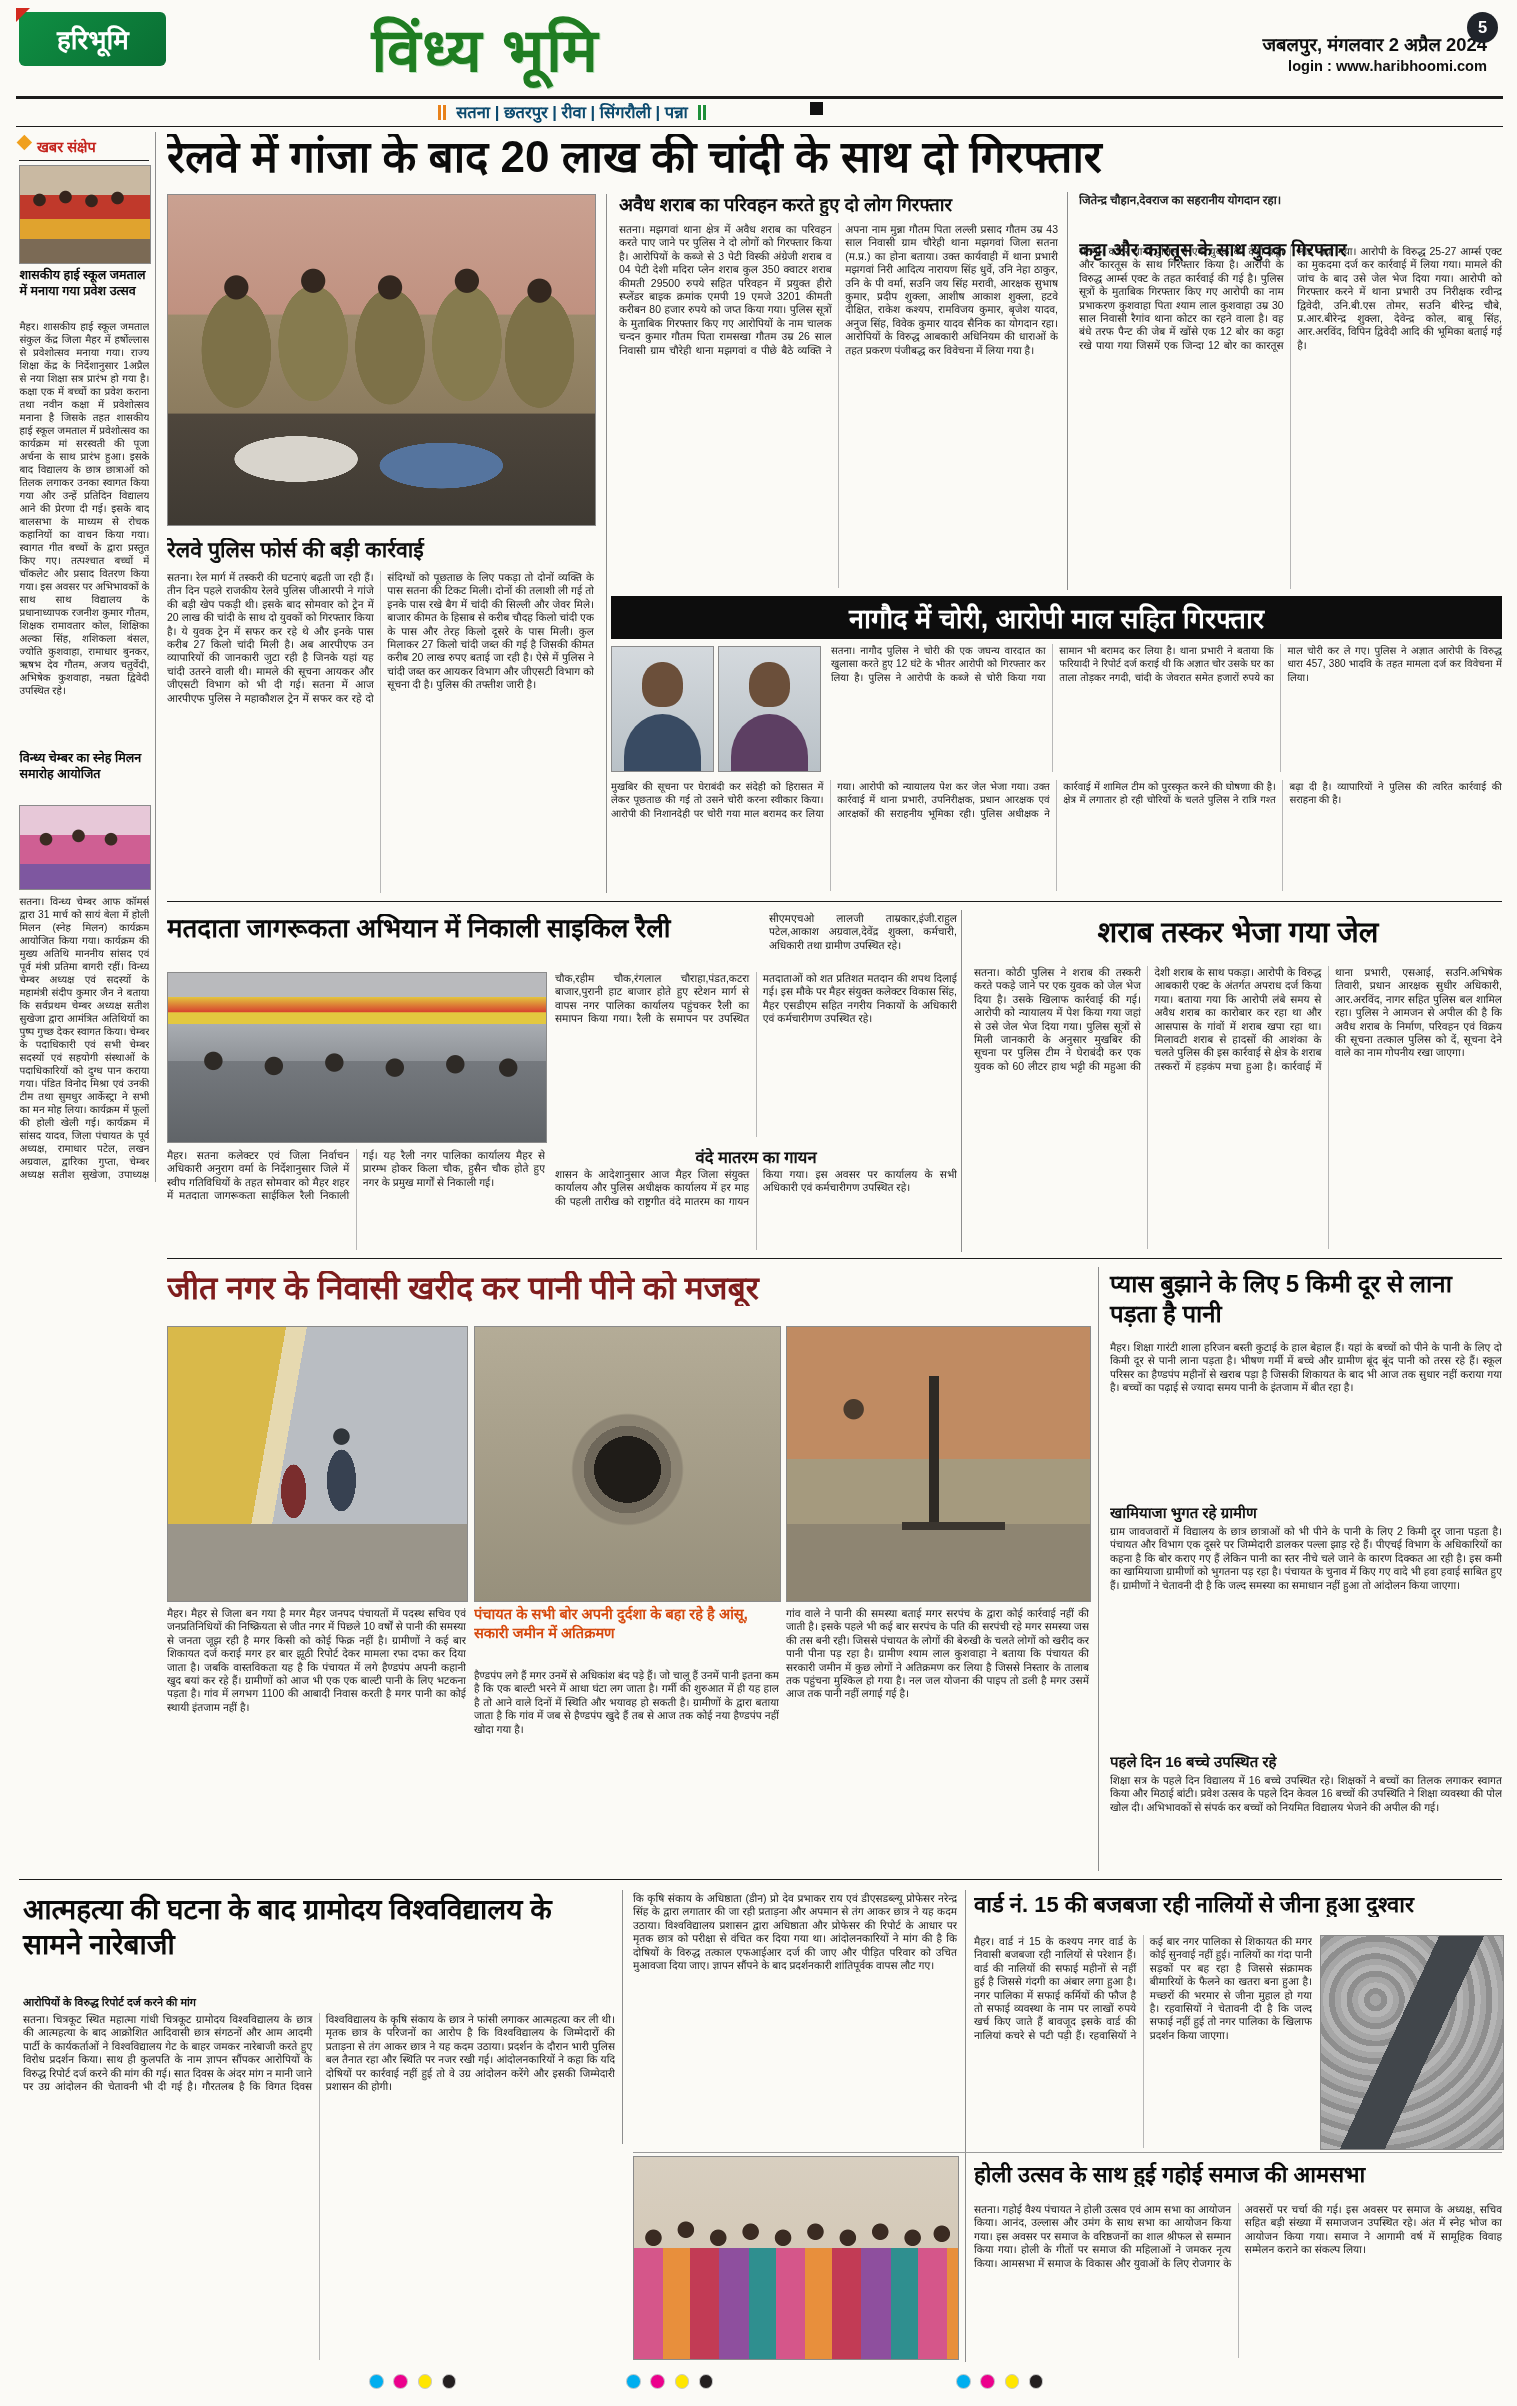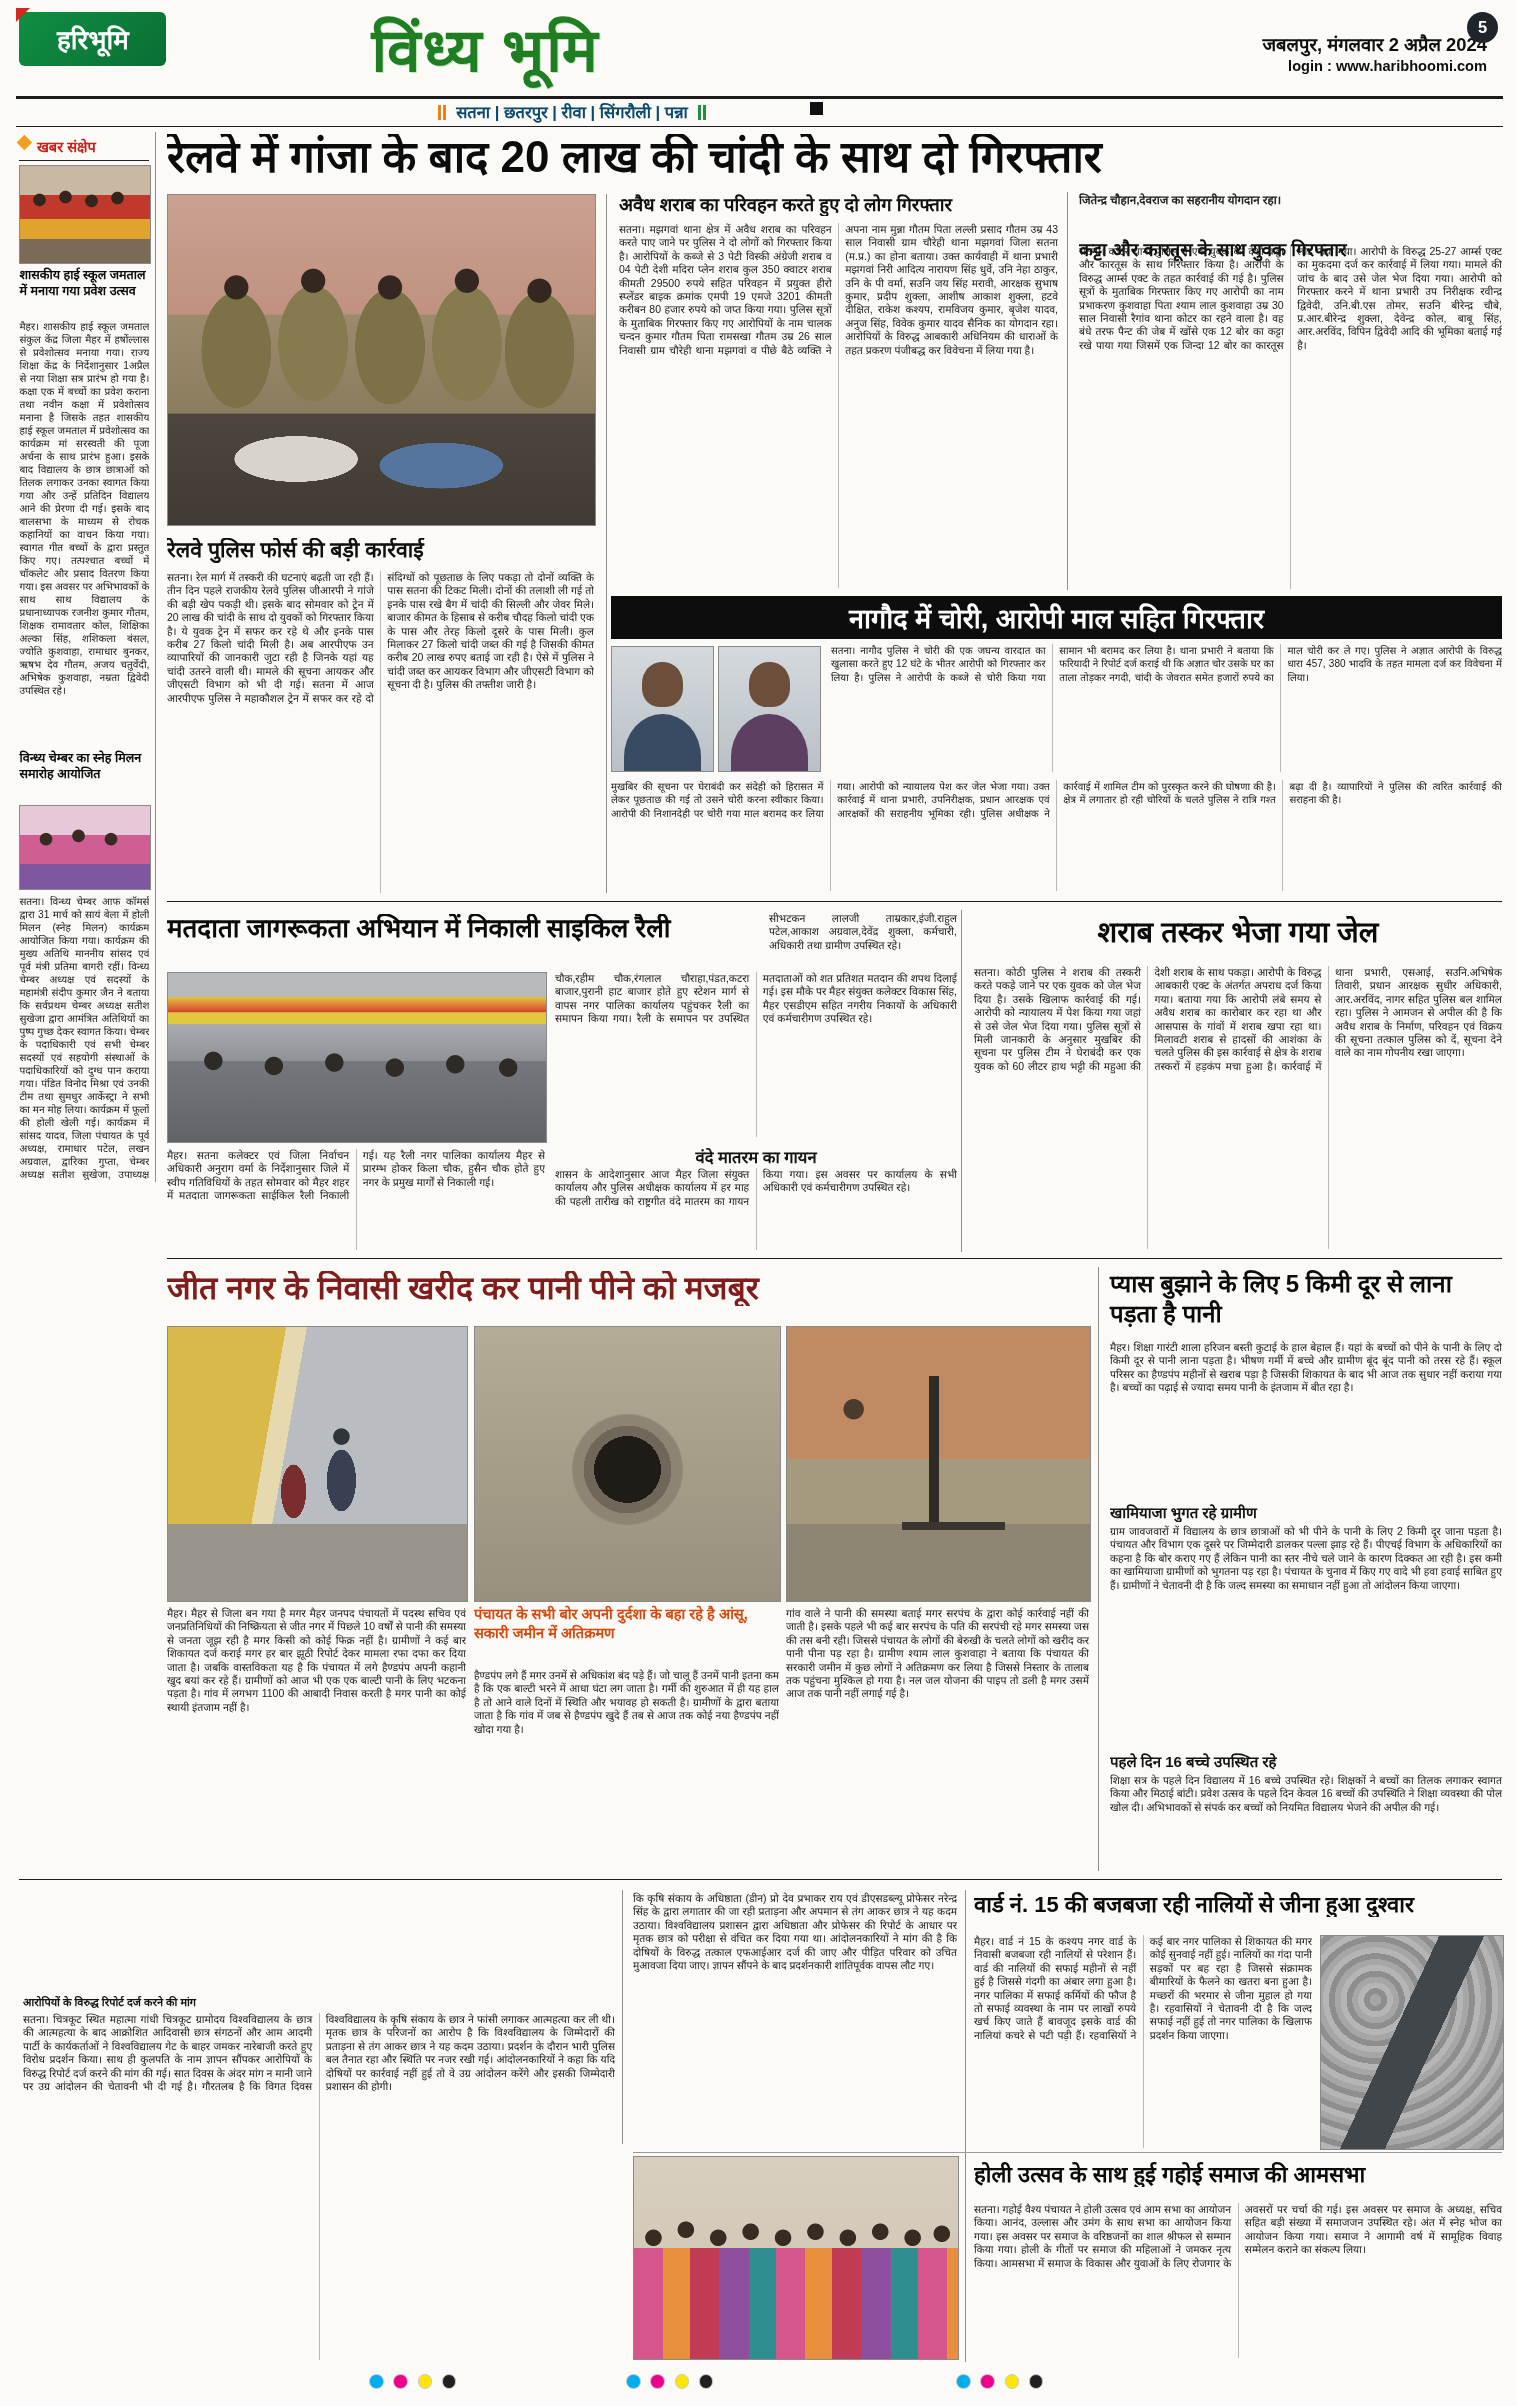--- a/index.html
+++ b/index.html
@@ -161,21 +161,21 @@
   <div class="body-text cols2" style="left:1079px;top:245px;width:423px;height:344px;">सतना। कोटर थाना पुलिस ने एक युवक को देशी कट्टा और कारतूस के साथ गिरफ्तार किया है। आरोपी के विरुद्ध आर्म्स एक्ट के तहत कार्रवाई की गई है। पुलिस सूत्रों के मुताबिक गिरफ्तार किए गए आरोपी का नाम प्रभाकरण कुशवाहा पिता श्याम लाल कुशवाहा उम्र 30 साल निवासी रैगांव थाना कोटर का रहने वाला है। वह बंधे तरफ पैन्ट की जेब में खोंसे एक 12 बोर का कट्टा रखे पाया गया जिसमें एक जिन्दा 12 बोर का कारतूस लोड पाया गया। आरोपी के विरुद्ध 25-27 आर्म्स एक्ट का मुकदमा दर्ज कर कार्रवाई में लिया गया। मामले की जांच के बाद उसे जेल भेज दिया गया। आरोपी को गिरफ्तार करने में थाना प्रभारी उप निरीक्षक रवीन्द्र द्विवेदी, उनि.बी.एस तोमर, सउनि बीरेन्द्र चौबे, प्र.आर.बीरेन्द्र शुक्ला, देवेन्द्र कोल, बाबू सिंह, आर.अरविंद, विपिन द्विवेदी आदि की भूमिका बताई गई है।</div>
 
   <div class="banner" style="left:611px;top:596px;width:891px;height:43px;">नागौद में चोरी, आरोपी माल सहित गिरफ्तार</div>
   <div class="photo mug" style="left:611px;top:646px;width:101px;height:124px;"></div>
   <div class="photo mug alt" style="left:718px;top:646px;width:101px;height:124px;"></div>
   <div class="body-text cols3" style="left:831px;top:644px;width:671px;height:128px;font-size:10px;">सतना। नागौद पुलिस ने चोरी की एक जघन्य वारदात का खुलासा करते हुए 12 घंटे के भीतर आरोपी को गिरफ्तार कर लिया है। पुलिस ने आरोपी के कब्जे से चोरी किया गया सामान भी बरामद कर लिया है। थाना प्रभारी ने बताया कि फरियादी ने रिपोर्ट दर्ज कराई थी कि अज्ञात चोर उसके घर का ताला तोड़कर नगदी, चांदी के जेवरात समेत हजारों रुपये का माल चोरी कर ले गए। पुलिस ने अज्ञात आरोपी के विरुद्ध धारा 457, 380 भादवि के तहत मामला दर्ज कर विवेचना में लिया।</div>
   <div class="body-text cols4" style="left:611px;top:780px;width:891px;height:111px;font-size:10px;">मुखबिर की सूचना पर घेराबंदी कर संदेही को हिरासत में लेकर पूछताछ की गई तो उसने चोरी करना स्वीकार किया। आरोपी की निशानदेही पर चोरी गया माल बरामद कर लिया गया। आरोपी को न्यायालय पेश कर जेल भेजा गया। उक्त कार्रवाई में थाना प्रभारी, उपनिरीक्षक, प्रधान आरक्षक एवं आरक्षकों की सराहनीय भूमिका रही। पुलिस अधीक्षक ने कार्रवाई में शामिल टीम को पुरस्कृत करने की घोषणा की है। क्षेत्र में लगातार हो रही चोरियों के चलते पुलिस ने रात्रि गश्त बढ़ा दी है। व्यापारियों ने पुलिस की त्वरित कार्रवाई की सराहना की है।</div>
   <div class="hr" style="left:167px;top:901px;width:1335px;"></div>
 
   <div class="abs h-md" style="left:167px;top:914px;width:592px;">मतदाता जागरूकता अभियान में निकाली साइकिल रैली</div>
-  <div class="body-text" style="left:769px;top:912px;width:188px;height:56px;">सीभटकन लालजी ताम्रकार,इंजी.राहुल पटेल,आकाश अग्रवाल,देवेंद्र शुक्ला, कर्मचारी, अधिकारी तथा ग्रामीण उपस्थित रहे।</div>
+  <div class="body-text" style="left:769px;top:912px;width:188px;height:56px;">सीएमएचओ लालजी ताम्रकार,इंजी.राहुल पटेल,आकाश अग्रवाल,देवेंद्र शुक्ला, कर्मचारी, अधिकारी तथा ग्रामीण उपस्थित रहे।</div>
   <div class="photo ph-rally" style="left:167px;top:972px;width:378px;height:169px;"></div>
   <div class="body-text cols2" style="left:555px;top:972px;width:402px;height:165px;">चौक,रहीम चौक,रंगलाल चौराहा,पंडत,कटरा बाजार,पुरानी हाट बाजार होते हुए स्टेशन मार्ग से वापस नगर पालिका कार्यालय पहुंचकर रैली का समापन किया गया। रैली के समापन पर उपस्थित मतदाताओं को शत प्रतिशत मतदान की शपथ दिलाई गई। इस मौके पर मैहर संयुक्त कलेक्टर विकास सिंह, मैहर एसडीएम सहित नगरीय निकायों के अधिकारी एवं कर्मचारीगण उपस्थित रहे।</div>
   <div class="body-text cols2" style="left:167px;top:1149px;width:378px;height:101px;">मैहर। सतना कलेक्टर एवं जिला निर्वाचन अधिकारी अनुराग वर्मा के निर्देशानुसार जिले में स्वीप गतिविधियों के तहत सोमवार को मैहर शहर में मतदाता जागरूकता साईकिल रैली निकाली गई। यह रैली नगर पालिका कार्यालय मैहर से प्रारम्भ होकर किला चौक, हुसैन चौक होते हुए नगर के प्रमुख मार्गों से निकाली गई।</div>
   <div class="subhead2" style="left:555px;top:1145px;width:402px;text-align:center;font-size:16.5px;">वंदे मातरम का गायन</div>
   <div class="body-text cols2" style="left:555px;top:1168px;width:402px;height:82px;">शासन के आदेशानुसार आज मैहर जिला संयुक्त कार्यालय और पुलिस अधीक्षक कार्यालय में हर माह की पहली तारीख को राष्ट्रगीत वंदे मातरम का गायन किया गया। इस अवसर पर कार्यालय के सभी अधिकारी एवं कर्मचारीगण उपस्थित रहे।</div>
 
   <div class="vr" style="left:961px;top:910px;height:342px;"></div>
   <div class="abs h-md" style="left:974px;top:916px;width:528px;text-align:center;font-size:29px;">शराब तस्कर भेजा गया जेल</div>
   <div class="body-text cols3" style="left:974px;top:966px;width:528px;height:283px;">सतना। कोठी पुलिस ने शराब की तस्करी करते पकड़े जाने पर एक युवक को जेल भेज दिया है। उसके खिलाफ कार्रवाई की गई। आरोपी को न्यायालय में पेश किया गया जहां से उसे जेल भेज दिया गया। पुलिस सूत्रों से मिली जानकारी के अनुसार मुखबिर की सूचना पर पुलिस टीम ने घेराबंदी कर एक युवक को 60 लीटर हाथ भट्टी की महुआ की देशी शराब के साथ पकड़ा। आरोपी के विरुद्ध आबकारी एक्ट के अंतर्गत अपराध दर्ज किया गया। बताया गया कि आरोपी लंबे समय से अवैध शराब का कारोबार कर रहा था और आसपास के गांवों में शराब खपा रहा था। मिलावटी शराब से हादसों की आशंका के चलते पुलिस की इस कार्रवाई से क्षेत्र के शराब तस्करों में हड़कंप मचा हुआ है। कार्रवाई में थाना प्रभारी, एसआई, सउनि.अभिषेक तिवारी, प्रधान आरक्षक सुधीर अधिकारी, आर.अरविंद, नागर सहित पुलिस बल शामिल रहा। पुलिस ने आमजन से अपील की है कि अवैध शराब के निर्माण, परिवहन एवं विक्रय की सूचना तत्काल पुलिस को दें, सूचना देने वाले का नाम गोपनीय रखा जाएगा।</div>
   <div class="hr" style="left:167px;top:1258px;width:1335px;"></div>
@@ -191,20 +191,21 @@
 
   <div class="vr" style="left:1098px;top:1267px;height:604px;"></div>
   <div class="abs h-2l" style="left:1110px;top:1269px;width:392px;font-size:24px;white-space:normal;">प्यास बुझाने के लिए 5 किमी दूर से लाना पड़ता है पानी</div>
   <div class="body-text" style="left:1110px;top:1341px;width:392px;height:155px;">मैहर। शिक्षा गारंटी शाला हरिजन बस्ती कुटाई के हाल बेहाल हैं। यहां के बच्चों को पीने के पानी के लिए दो किमी दूर से पानी लाना पड़ता है। भीषण गर्मी में बच्चे और ग्रामीण बूंद बूंद पानी को तरस रहे हैं। स्कूल परिसर का हैण्डपंप महीनों से खराब पड़ा है जिसकी शिकायत के बाद भी आज तक सुधार नहीं कराया गया है। बच्चों का पढ़ाई से ज्यादा समय पानी के इंतजाम में बीत रहा है।</div>
   <div class="subhead2" style="left:1110px;top:1502px;width:392px;">खामियाजा भुगत रहे ग्रामीण</div>
   <div class="body-text" style="left:1110px;top:1525px;width:392px;height:219px;">ग्राम जावजवारों में विद्यालय के छात्र छात्राओं को भी पीने के पानी के लिए 2 किमी दूर जाना पड़ता है। पंचायत और विभाग एक दूसरे पर जिम्मेदारी डालकर पल्ला झाड़ रहे हैं। पीएचई विभाग के अधिकारियों का कहना है कि बोर कराए गए हैं लेकिन पानी का स्तर नीचे चले जाने के कारण दिक्कत आ रही है। इस कमी का खामियाजा ग्रामीणों को भुगतना पड़ रहा है। पंचायत के चुनाव में किए गए वादे भी हवा हवाई साबित हुए हैं। ग्रामीणों ने चेतावनी दी है कि जल्द समस्या का समाधान नहीं हुआ तो आंदोलन किया जाएगा।</div>
   <div class="subhead2" style="left:1110px;top:1751px;width:392px;">पहले दिन 16 बच्चे उपस्थित रहे</div>
   <div class="body-text" style="left:1110px;top:1774px;width:392px;height:97px;">शिक्षा सत्र के पहले दिन विद्यालय में 16 बच्चे उपस्थित रहे। शिक्षकों ने बच्चों का तिलक लगाकर स्वागत किया और मिठाई बांटी। प्रवेश उत्सव के पहले दिन केवल 16 बच्चों की उपस्थिति ने शिक्षा व्यवस्था की पोल खोल दी। अभिभावकों से संपर्क कर बच्चों को नियमित विद्यालय भेजने की अपील की गई।</div>
   <div class="hr" style="left:19.4px;top:1879px;width:1483px;"></div>
 
+  <div class="abs h-2l" style="left:23px;top:1892px;width:592px;">आत्महत्या की घटना के बाद ग्रामोदय विश्वविद्यालय के सामने नारेबाजी</div>
   <div class="subhead2" style="left:23px;top:1994px;width:592px;font-size:11px;">आरोपियों के विरुद्ध रिपोर्ट दर्ज करने की मांग</div>
   <div class="body-text cols2" style="left:23px;top:2013px;width:592px;height:347px;">सतना। चित्रकूट स्थित महात्मा गांधी चित्रकूट ग्रामोदय विश्वविद्यालय के छात्र की आत्महत्या के बाद आक्रोशित आदिवासी छात्र संगठनों और आम आदमी पार्टी के कार्यकर्ताओं ने विश्वविद्यालय गेट के बाहर जमकर नारेबाजी करते हुए विरोध प्रदर्शन किया। साथ ही कुलपति के नाम ज्ञापन सौंपकर आरोपियों के विरुद्ध रिपोर्ट दर्ज करने की मांग की गई। सात दिवस के अंदर मांग न मानी जाने पर उग्र आंदोलन की चेतावनी भी दी गई है। गौरतलब है कि विगत दिवस विश्वविद्यालय के कृषि संकाय के छात्र ने फांसी लगाकर आत्महत्या कर ली थी। मृतक छात्र के परिजनों का आरोप है कि विश्वविद्यालय के जिम्मेदारों की प्रताड़ना से तंग आकर छात्र ने यह कदम उठाया। प्रदर्शन के दौरान भारी पुलिस बल तैनात रहा और स्थिति पर नजर रखी गई। आंदोलनकारियों ने कहा कि यदि दोषियों पर कार्रवाई नहीं हुई तो वे उग्र आंदोलन करेंगे और इसकी जिम्मेदारी प्रशासन की होगी।</div>
   <div class="vr" style="left:622px;top:1890px;height:254px;"></div>
   <div class="body-text" style="left:633px;top:1892px;width:324px;height:252px;">कि कृषि संकाय के अधिष्ठाता (डीन) प्रो देव प्रभाकर राय एवं डीएसडब्ल्यू प्रोफेसर नरेन्द्र सिंह के द्वारा लगातार की जा रही प्रताड़ना और अपमान से तंग आकर छात्र ने यह कदम उठाया। विश्वविद्यालय प्रशासन द्वारा अधिष्ठाता और प्रोफेसर की रिपोर्ट के आधार पर मृतक छात्र को परीक्षा से वंचित कर दिया गया था। आंदोलनकारियों ने मांग की है कि दोषियों के विरुद्ध तत्काल एफआईआर दर्ज की जाए और पीड़ित परिवार को उचित मुआवजा दिया जाए। ज्ञापन सौंपने के बाद प्रदर्शनकारी शांतिपूर्वक वापस लौट गए।</div>
   <div class="photo ph-group" style="left:633px;top:2156px;width:324px;height:202px;"></div>
 
   <div class="vr" style="left:965px;top:1890px;height:472px;"></div>
   <div class="abs h-sm" style="left:974px;top:1892px;width:528px;">वार्ड नं. 15 की बजबजा रही नालियों से जीना हुआ दुश्वार</div>
   <div class="body-text cols2" style="left:974px;top:1935px;width:338px;height:213px;">मैहर। वार्ड नं 15 के कश्यप नगर वार्ड के निवासी बजबजा रही नालियों से परेशान हैं। वार्ड की नालियों की सफाई महीनों से नहीं हुई है जिससे गंदगी का अंबार लगा हुआ है। नगर पालिका में सफाई कर्मियों की फौज है तो सफाई व्यवस्था के नाम पर लाखों रुपये खर्च किए जाते हैं बावजूद इसके वार्ड की नालियां कचरे से पटी पड़ी हैं। रहवासियों ने कई बार नगर पालिका से शिकायत की मगर कोई सुनवाई नहीं हुई। नालियों का गंदा पानी सड़कों पर बह रहा है जिससे संक्रामक बीमारियों के फैलने का खतरा बना हुआ है। मच्छरों की भरमार से जीना मुहाल हो गया है। रहवासियों ने चेतावनी दी है कि जल्द सफाई नहीं हुई तो नगर पालिका के खिलाफ प्रदर्शन किया जाएगा।</div>
   <div class="photo ph-drain" style="left:1320px;top:1935px;width:182px;height:213px;"></div>

